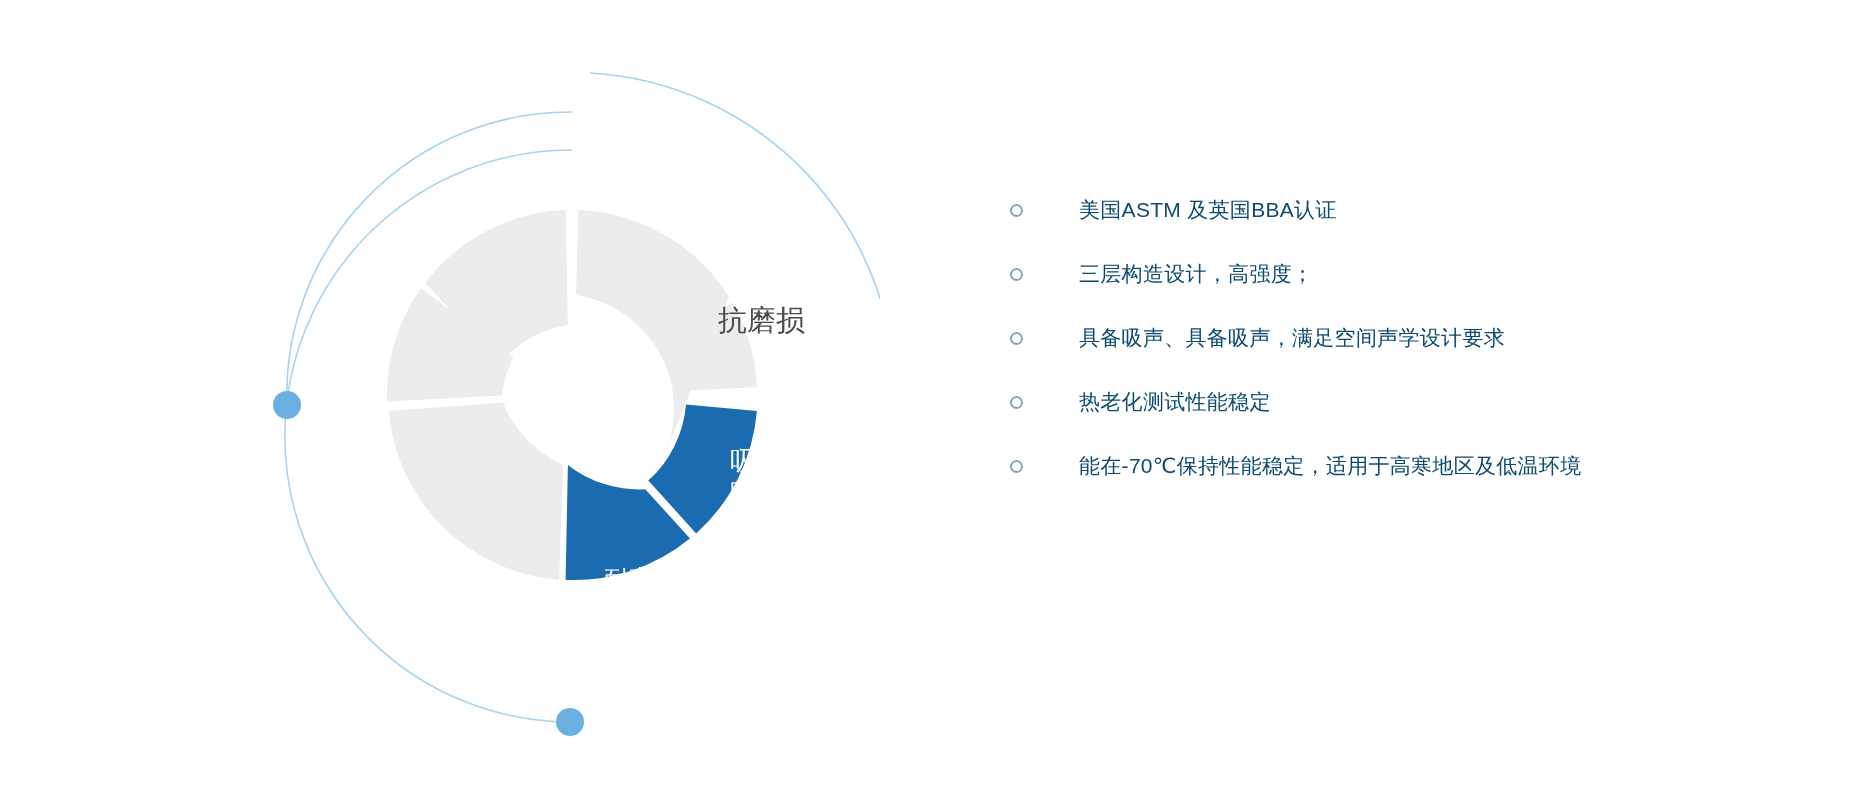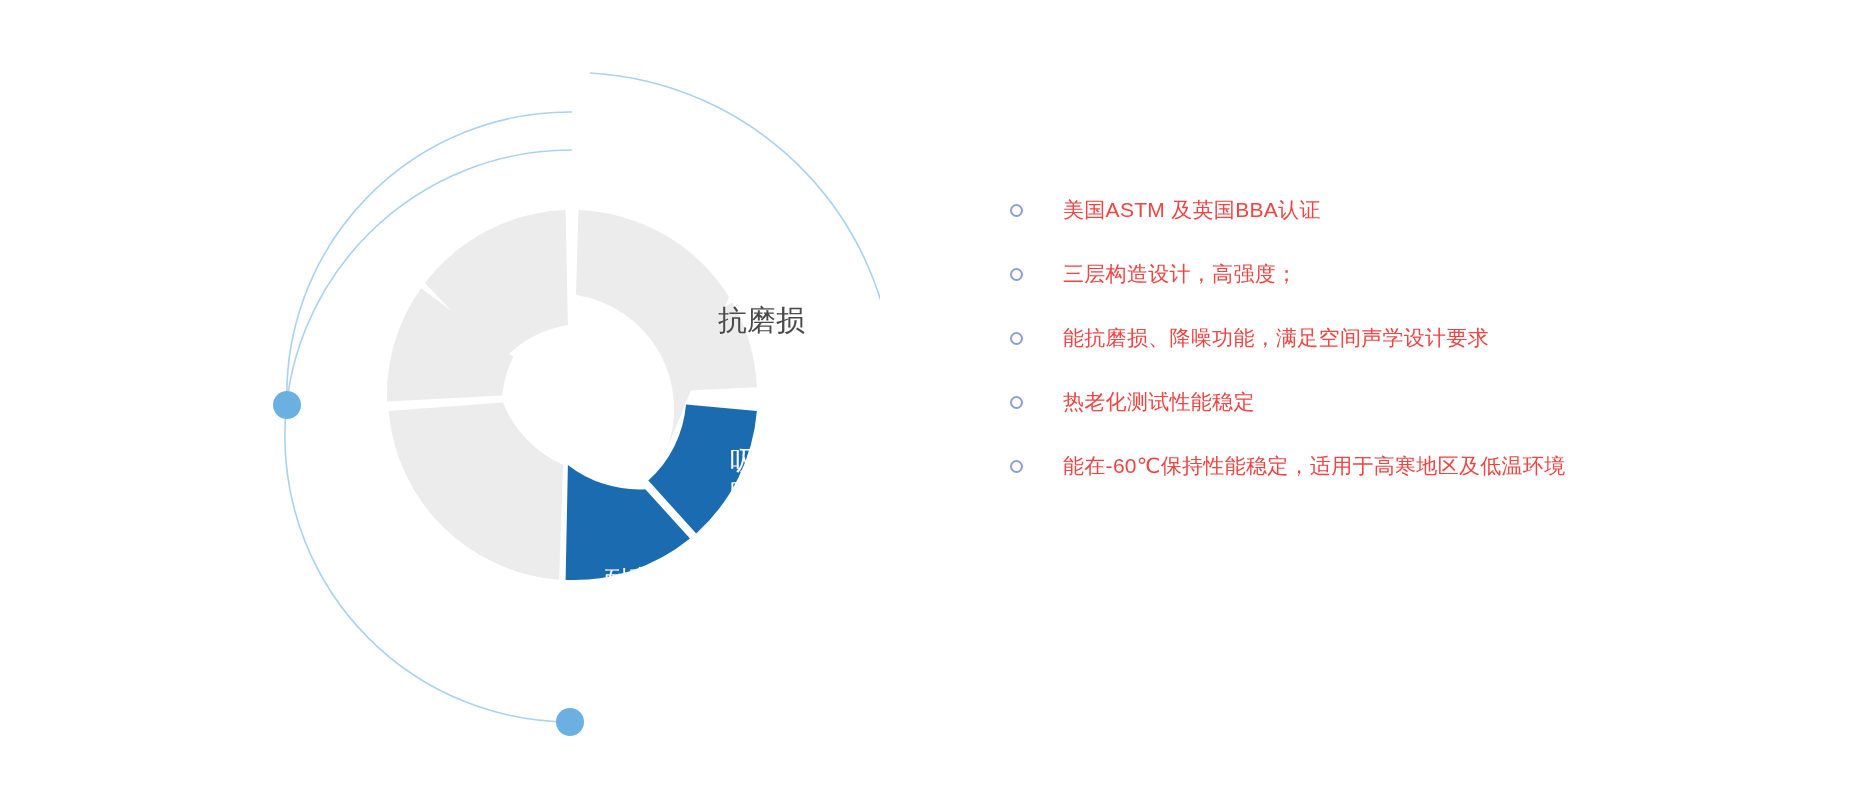--- a/index.html
+++ b/index.html
@@ -55,23 +55,24 @@
   .bullet-marker {
     flex: 0 0 auto;
     width: 13px;
     height: 13px;
     border: 2.5px solid #8c9fd4;
     border-radius: 50%;
     margin-right: 40px;
   }
   .feature-text {
     font-size: 21px;
-    color: #ef4444;
+    color: #0c4a6e;
     letter-spacing: 0.3px;
     white-space: nowrap;
+    margin-left: 16px;
   }
 </style>
 </head>
 <body>
 
 <div id="stage">
 
   <div id="donut-wrap">
     <svg id="donut-svg" width="880" height="791" viewBox="0 0 880 791">
 
@@ -122,28 +123,28 @@
     </div>
 
     <div class="feature-row">
       <span class="bullet-marker"></span>
       <span class="feature-text">三层构造设计，高强度；</span>
     </div>
 
 
     <div class="feature-row">
       <span class="bullet-marker"></span>
-      <span class="feature-text">能抗磨损、降噪功能，满足空间声学设计要求</span>
+      <span class="feature-text">具备吸声、具备吸声，满足空间声学设计要求</span>
     </div>
 
     <div class="feature-row">
       <span class="bullet-marker"></span>
       <span class="feature-text">热老化测试性能稳定</span>
     </div>
 
     <div class="feature-row">
       <span class="bullet-marker"></span>
-      <span class="feature-text">能在-60℃保持性能稳定，适用于高寒地区及低温环境</span>
+      <span class="feature-text">能在-70℃保持性能稳定，适用于高寒地区及低温环境</span>
     </div>
 
   </div>
 
 </div>
 
 </body></html>

